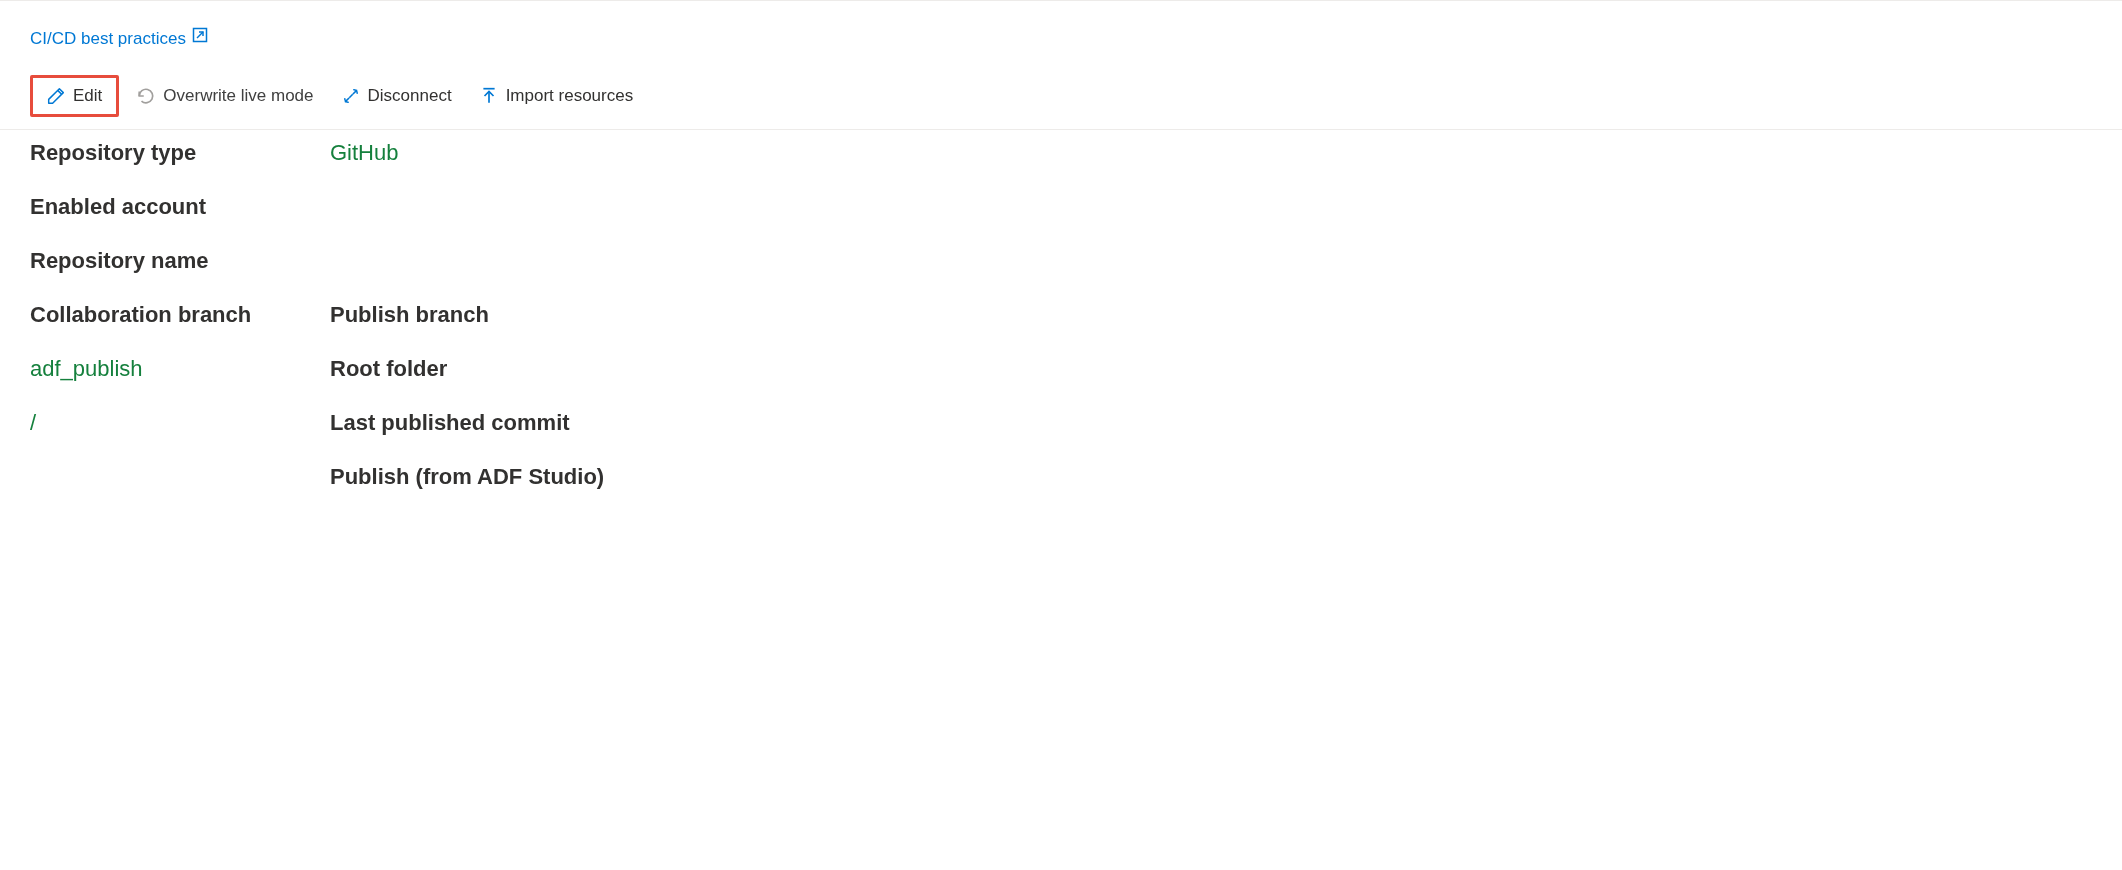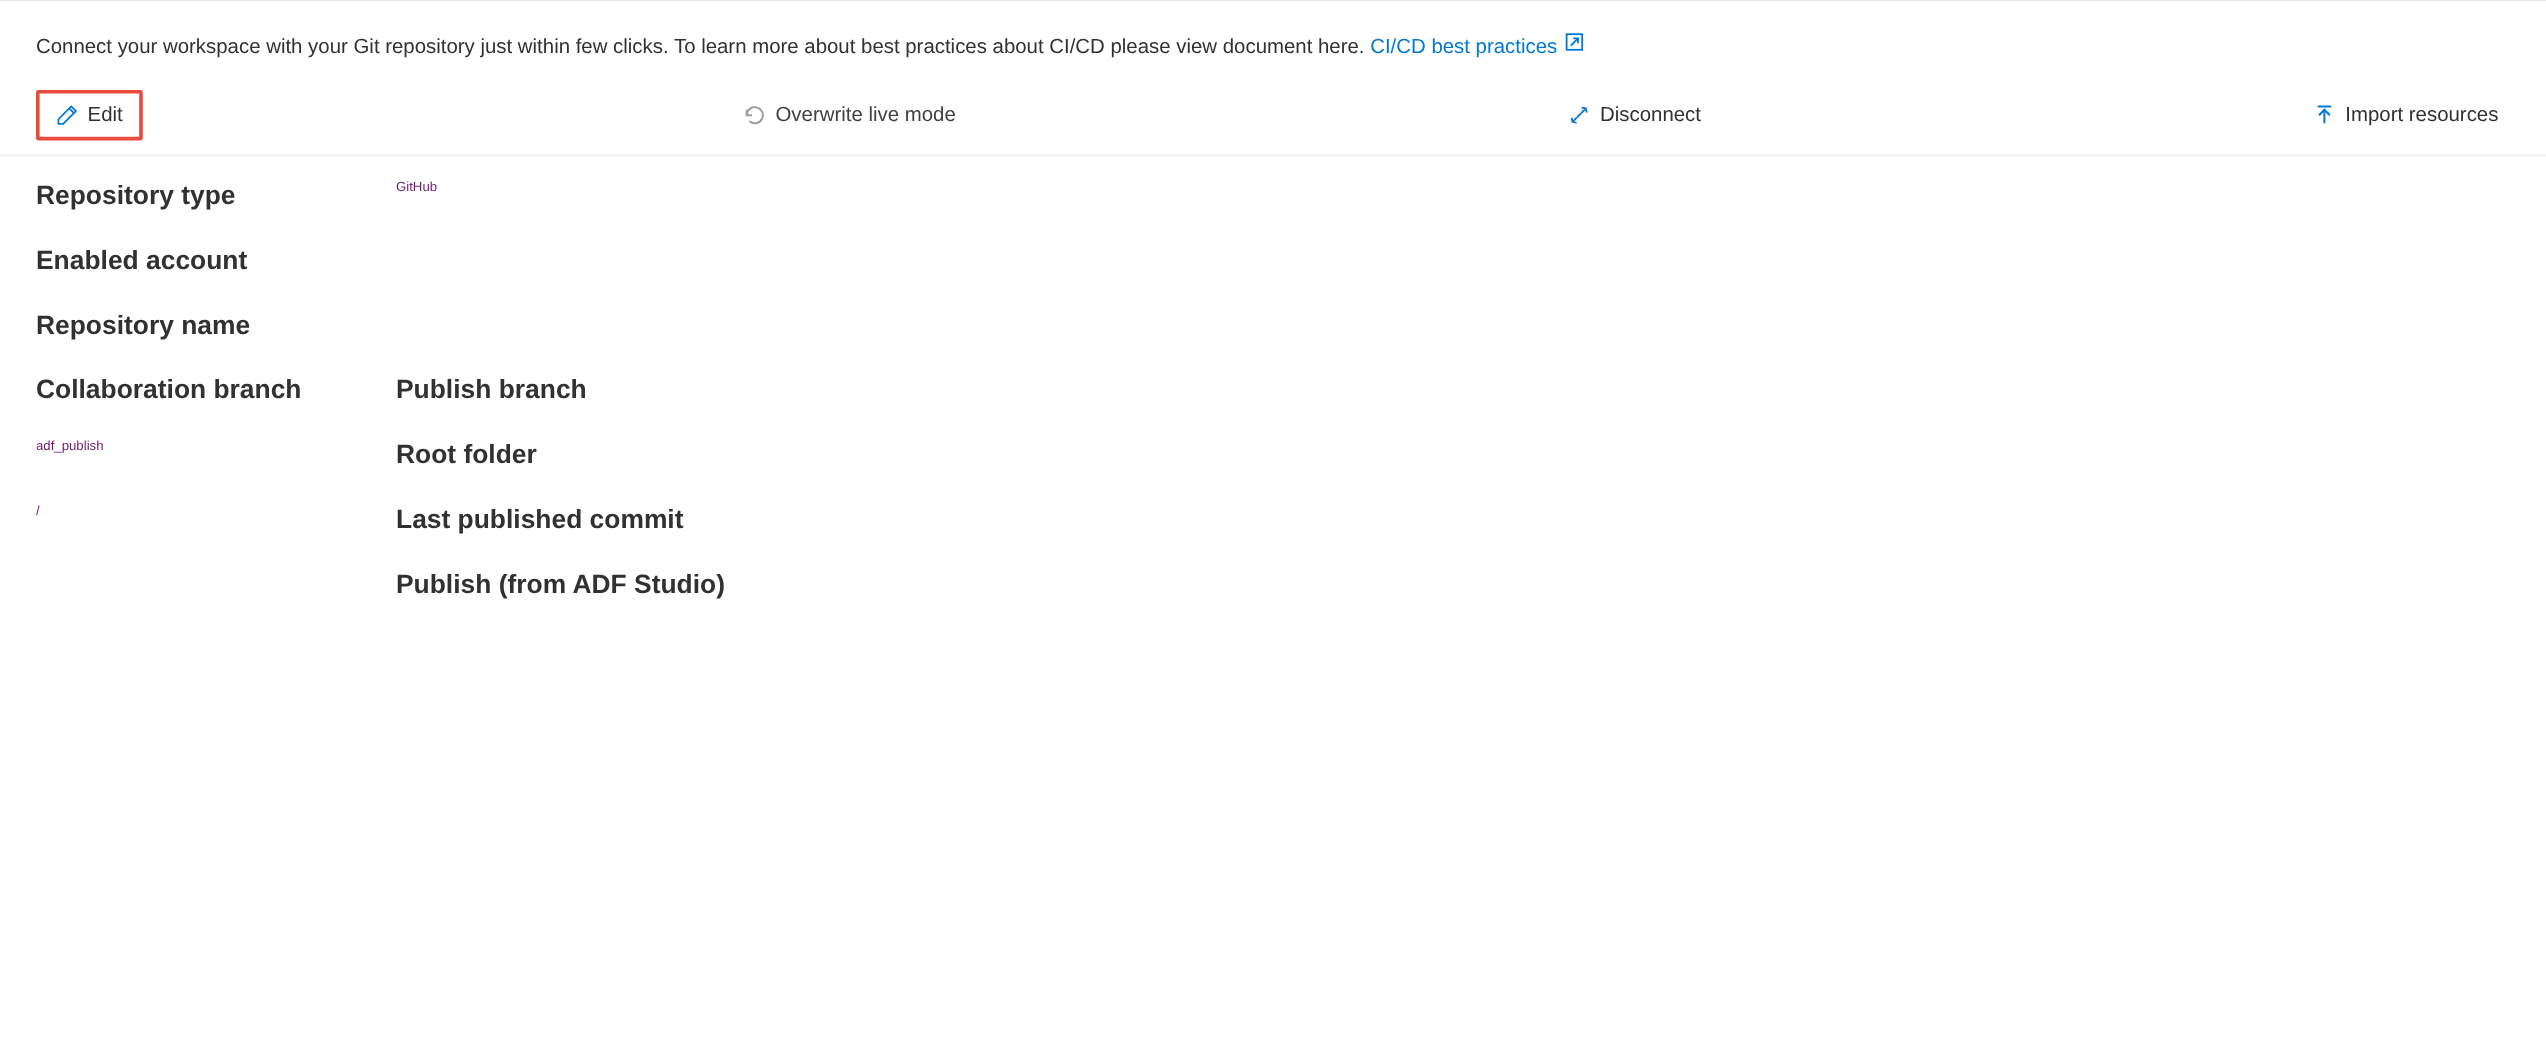--- a/index.html
+++ b/index.html
@@ -40,26 +40,25 @@
       display: inline-block;
       width: 16px;
       height: 16px;
     }
     .toolbar {
       display: flex;
       align-items: center;
       gap: 8px;
       padding-bottom: 12px;
       border-bottom: 1px solid #edebe9;
-      margin-bottom: 20px;
+      margin-bottom: 10px;
       margin-left: -30px;
       margin-right: -30px;
       padding-left: 30px;
       padding-right: 30px;
-      justify-content: space-between;
     }
     .toolbar-button {
       display: inline-flex;
       align-items: center;
       gap: 8px;
       padding: 6px 10px;
       border: none;
       background: transparent;
       cursor: pointer;
       font-size: 17px;
@@ -91,31 +90,30 @@
       grid-template-columns: 300px 1fr;
       row-gap: 28px;
       column-gap: 0;
     }
     .detail-label {
       font-size: 22px;
       font-weight: 600;
       color: #323130;
     }
     .detail-value {
-      font-size: 11px;
-      color: #701a75;
+      font-size: 22px;
+      color: #15803d;
     }
   </style>
 </head>
 <body>
 
 <div class="container">
 
   <p class="description">
-    <span>Connect your workspace with your Git repository just within few clicks. To learn more about best practices about CI/CD please view document here.</span>
     <span> </span>
     <a class="link">
       <span>CI/CD best practices</span>
       <svg class="external-icon" viewBox="0 0 16 16" fill="none">
         <rect x="1.5" y="1.5" width="13" height="13" stroke="#0078d4" stroke-width="1.5" fill="none"></rect>
         <path d="M5 11 L11 5" stroke="#0078d4" stroke-width="1.5"></path>
         <path d="M7 5 L11 5 L11 9" stroke="#0078d4" stroke-width="1.5" fill="none"></path>
       </svg>
     </a>
   </p>

